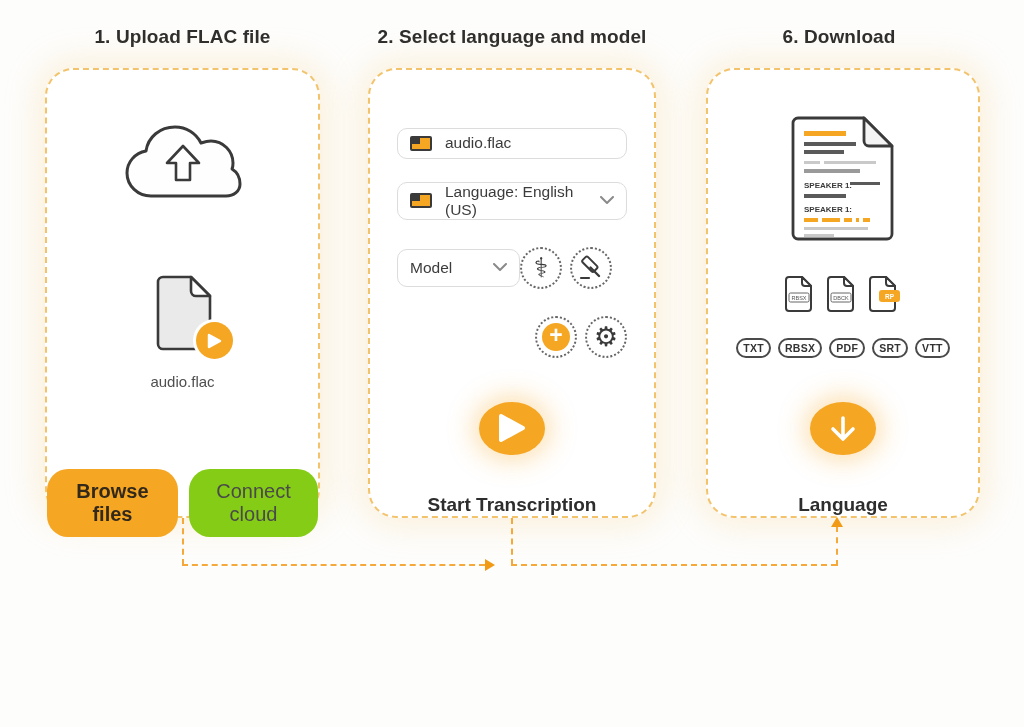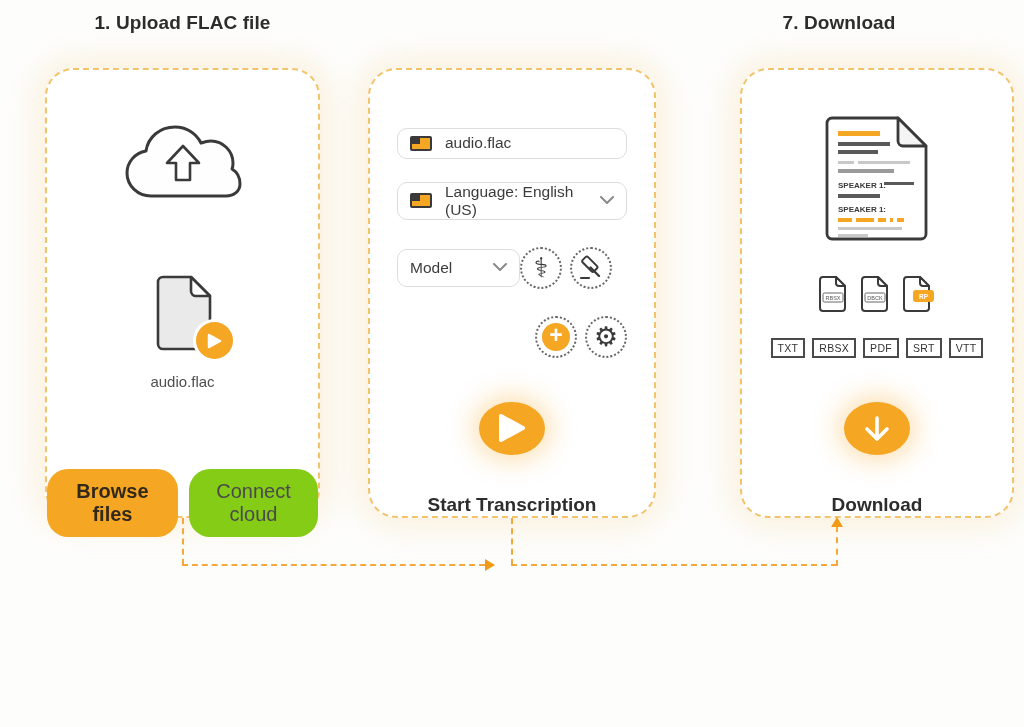--- a/index.html
+++ b/index.html
@@ -1,29 +1,29 @@
 <!DOCTYPE html>
 <html><head>
 <meta charset="utf-8">
 <style>
   * { margin:0; padding:0; box-sizing:border-box; }
   html,body { background:#ffffff; }
   body { font-family:"Liberation Sans", sans-serif; }
   .canvas { position:relative; width:1024px; height:727px; background:#FDFDFC; overflow:hidden; }
 
-  .step-title { position:absolute; top:12px; font-size:19px; font-weight:700; color:#2d2d2d; text-align:center; letter-spacing:0.1px; }
+  .step-title { position:absolute; top:26px; font-size:19px; font-weight:700; color:#2d2d2d; text-align:center; letter-spacing:0.1px; }
   #title1 { left:45px; width:275px; }
   #title2 { left:368px; width:288px; }
   #title3 { left:702px; width:274px; }
 
   .card { position:absolute; top:68px; height:450px; background:#ffffff; border:2px dashed #F2C36B; border-radius:28px;
           box-shadow:0 0 34px 8px rgba(246,190,92,0.20); display:flex; flex-direction:column; align-items:center;gap:12px; }
   #card1 { left:45px; width:275px; }
   #card2 { left:368px; width:288px; }
-  #card3 { left:740px; width:274px; }
+  #card3 { left:706px; width:274px; }
 
   
   .cloud-wrap { margin-top:50px; }
   .accent-bar { width:120px; height:6px; border-radius:3px; background:#F5A623; margin-top:8px; }
   .file-wrap { position:relative; width:60px; height:78px; margin-top:34px; }
   .mini-play { position:absolute; right:-20px; bottom:-7px; width:37px; height:37px; border-radius:50%;
                background:#F5A623; box-shadow:0 0 0 3px #fff; display:flex; align-items:center; justify-content:center; cursor:pointer; }
   .file-label { margin-top:9px; font-size:15px; color:#4f4f4f; }
   .progress { margin-top:13px; width:108px; height:6px; border-radius:3px; background:#E6E6E6; overflow:hidden; }
   .progress-fill { height:100%; border-radius:3px; background:#F5A623; }
@@ -50,21 +50,21 @@
   .plus-ball { width:28px; height:28px; border-radius:50%; background:#F5A623; color:#fff; display:flex; align-items:center; justify-content:center;
                font-size:23px; font-weight:700; line-height:1; padding-bottom:2px; }
   .big-play { margin-top:32px; width:66px; height:66px; border-radius:50%; background:#F5A623; display:flex; align-items:center; justify-content:center;
               box-shadow:0 0 26px 6px rgba(245,166,35,0.35); cursor:pointer; }
   .action-label { margin-top:27px; font-size:19px; font-weight:700; color:#2d2d2d; }
 
   
   .doc-wrap { margin-top:45px; }
   .filetypes { margin-top:16px; display:flex; gap:12px; }
   .badges { margin-top:13px; display:flex; gap:7px; }
-  .badge { border:2px solid #4a4a4a; border-radius:0; padding:2px 5px; font-size:10.5px; font-weight:400; color:#333; letter-spacing:0.3px; }
+  .badge { border:2px solid #4a4a4a; border-radius:10px; padding:2px 5px; font-size:10.5px; font-weight:700; color:#333; letter-spacing:0.3px; }
 
   
   .dash-v, .dash-h { position:absolute; }
   .dash-v { border-left:2px dashed #F5A93B; width:0; }
   .dash-h { border-top:2px dashed #F5A93B; height:0; }
   #conn-v1 { left:182px; top:518px; height:47px; }
   #conn-h1 { left:182px; top:564px; width:303px; }
   #conn-v2 { left:511px; top:518px; height:47px; }
   #conn-h2 { left:511px; top:564px; width:326px; }
   #conn-v3 { left:836px; top:526px; height:40px; }
@@ -72,21 +72,22 @@
                  border-top:6px solid transparent; border-bottom:6px solid transparent; border-left:10px solid #F19A16; }
   .arrow-up { position:absolute; left:831px; top:517px; width:0; height:0;
               border-left:6px solid transparent; border-right:6px solid transparent; border-bottom:10px solid #F19A16; }
 </style>
 </head>
 <body>
 
 <div class="canvas">
 
   <div class="step-title" id="title1">1. Upload FLAC file</div>
-  <div class="step-title" id="title3">7. Download</div>
+  <div class="step-title" id="title2">2. Select language and model</div>
+  <div class="step-title" id="title3">6. Download</div>
 
   <div class="card" id="card1">
     <div class="cloud-wrap">
       <svg width="124" height="84" viewBox="0 0 124 84">
         <path d="M30,76 C17,76 6,66 6,53 C6,42 14,33 25,31 C27,17 39,7 54,7 C65,7 75,13 80,23 C83,22 86,21 90,21 C102,21 112,31 112,43 C112,45 112,47 111,49 C116,52 119,58 119,64 C119,71 113,76 105,76 Z" fill="#FEFEFE" stroke="#3a3a3a" stroke-width="3" stroke-linejoin="round"></path>
         <path d="M62,26 L78,43 H69 V60 H55 V43 H46 Z" fill="#FEFEFE" stroke="#3a3a3a" stroke-width="2.6" stroke-linejoin="round"></path>
       </svg>
     </div>
     <div class="accent-bar"></div>
 
@@ -215,21 +216,21 @@
       <span class="badge">PDF</span>
       <span class="badge">SRT</span>
       <span class="badge">VTT</span>
     </div>
 
     <div class="big-play">
       <svg width="30" height="30" viewBox="0 0 30 30">
         <path d="M15,4 V24 M5,15 L15,25 L25,15" fill="none" stroke="#fff" stroke-width="3.6" stroke-linecap="round" stroke-linejoin="round"></path>
       </svg>
     </div>
-    <div class="action-label">Download</div>
+    <div class="action-label">Language</div>
   </div>
 
   <div class="dash-v" id="conn-v1"></div>
   <div class="dash-h" id="conn-h1"></div>
   <div class="arrow-right"></div>
   <div class="dash-v" id="conn-v2"></div>
   <div class="dash-h" id="conn-h2"></div>
   <div class="dash-v" id="conn-v3"></div>
   <div class="arrow-up"></div>
 

